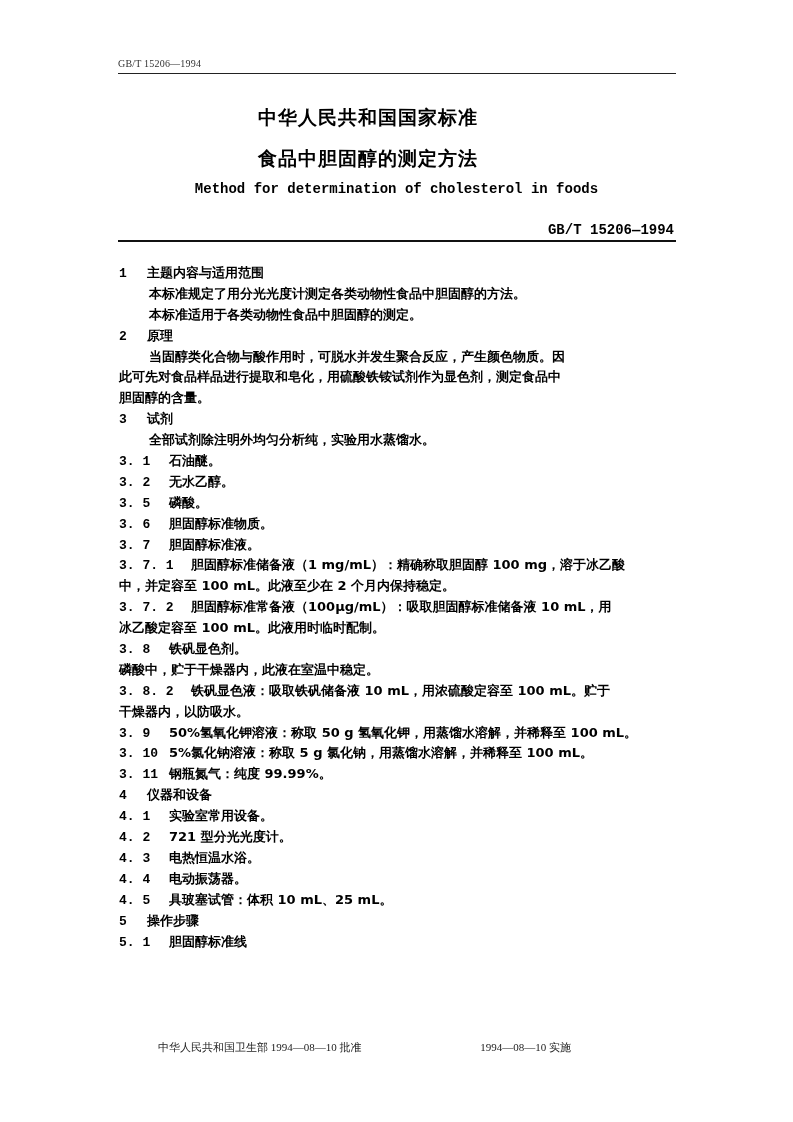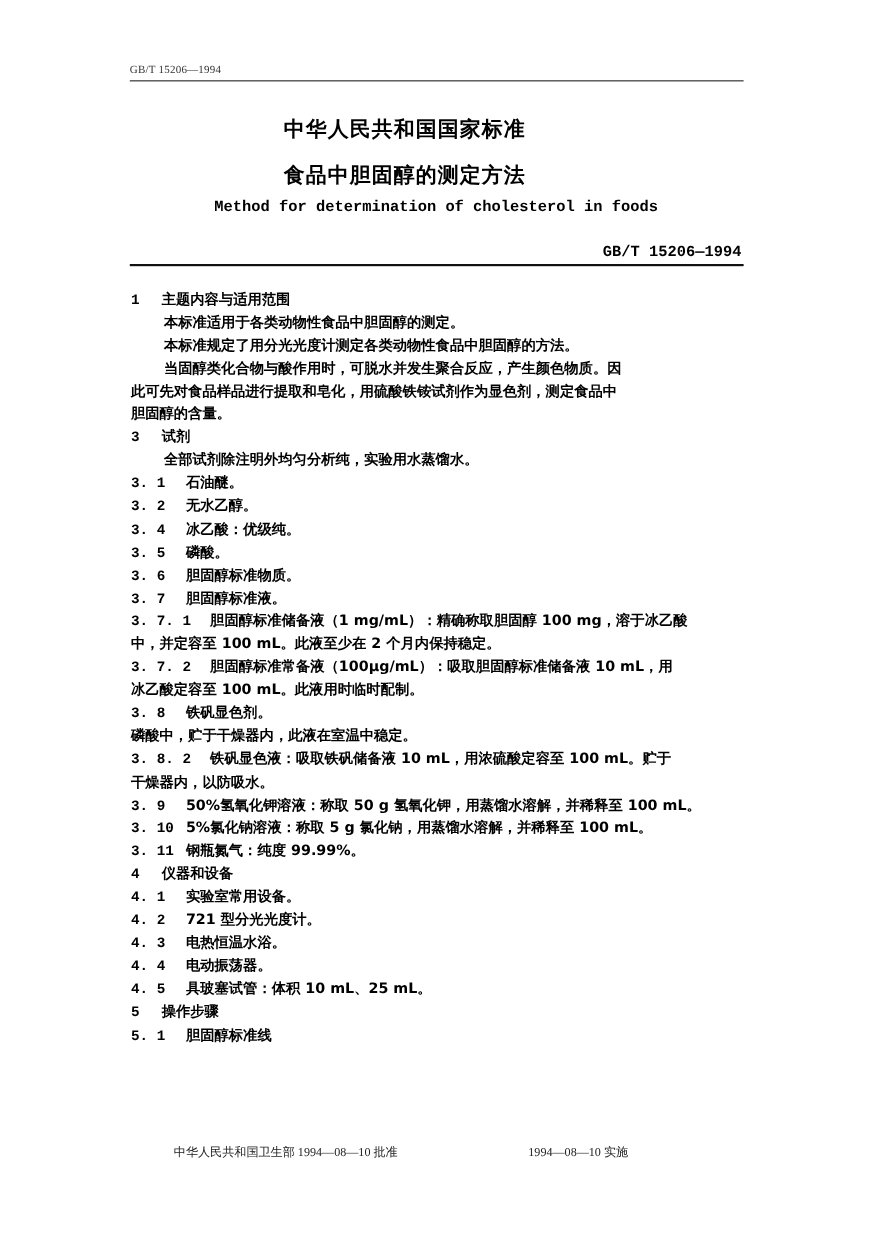--- a/index.html
+++ b/index.html
@@ -124,35 +124,37 @@
 <div class="title-cn title-2">食品中胆固醇的测定方法</div>
 <div class="title-en">Method for determination of cholesterol in foods</div>
 <div class="std-number">GB/T 15206—1994</div>
 <div class="rule-thick"></div>
 
 <div class="body-text">
 
   <div class="line">
     <span class="num sec">1</span><span>主题内容与适用范围</span>
   </div>
+  <div class="line indent">本标准规定了用分光光度计测定各类动物性食品中胆固醇的方法。</div>
   <div class="line indent">本标准适用于各类动物性食品中胆固醇的测定。</div>
-  <div class="line indent">本标准规定了用分光光度计测定各类动物性食品中胆固醇的方法。</div>
 
+  <div class="line">
+    <span class="num sec">2</span><span>原理</span>
+  </div>
   <div class="line indent">当固醇类化合物与酸作用时，可脱水并发生聚合反应，产生颜色物质。因</div>
   <div class="line">此可先对食品样品进行提取和皂化，用硫酸铁铵试剂作为显色剂，测定食品中</div>
   <div class="line">胆固醇的含量。</div>
 
   <div class="line">
     <span class="num sec">3</span><span>试剂</span>
   </div>
   <div class="line indent">全部试剂除注明外均匀分析纯，实验用水蒸馏水。</div>
 
   <div class="line"><span class="num sub">3. 1</span><span>石油醚。</span></div>
   <div class="line"><span class="num sub">3. 2</span><span>无水乙醇。</span></div>
-  <div class="line"><span class="num sub">3. 4</span><span>冰乙酸：优级纯。</span></div>
   <div class="line"><span class="num sub">3. 5</span><span>磷酸。</span></div>
   <div class="line"><span class="num sub">3. 6</span><span>胆固醇标准物质。</span></div>
   <div class="line"><span class="num sub">3. 7</span><span>胆固醇标准液。</span></div>
 
   <div class="line"><span class="num subsub">3. 7. 1</span><span>胆固醇标准储备液（1 mg/mL）：精确称取胆固醇 100 mg，溶于冰乙酸</span></div>
   <div class="line">中，并定容至 100 mL。此液至少在 2 个月内保持稳定。</div>
 
   <div class="line"><span class="num subsub">3. 7. 2</span><span>胆固醇标准常备液（100μg/mL）：吸取胆固醇标准储备液 10 mL，用</span></div>
   <div class="line">冰乙酸定容至 100 mL。此液用时临时配制。</div>
 

